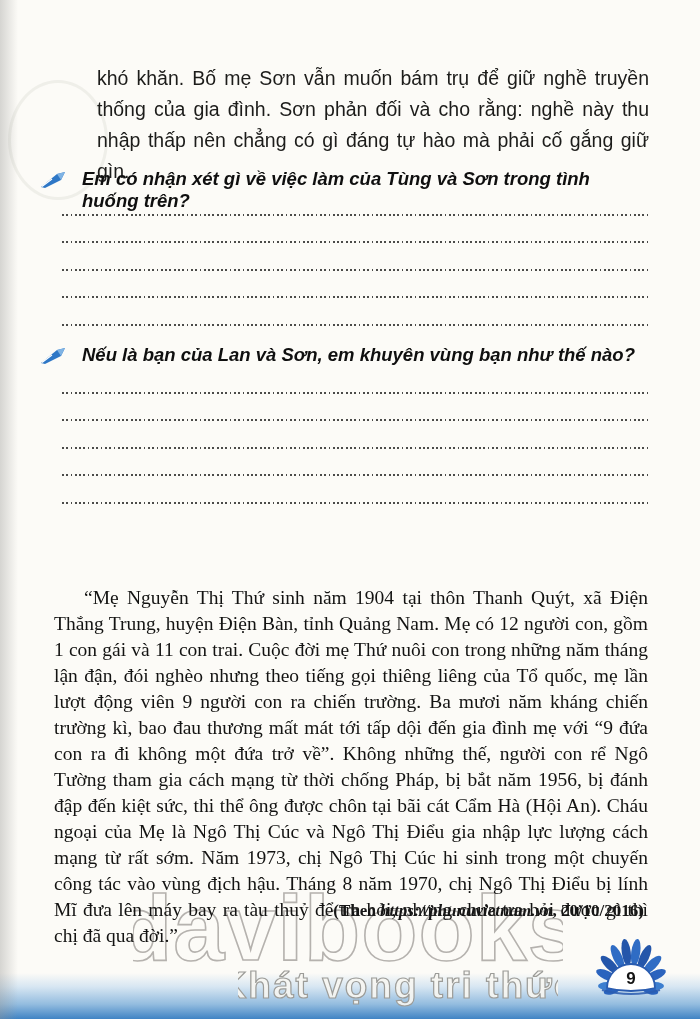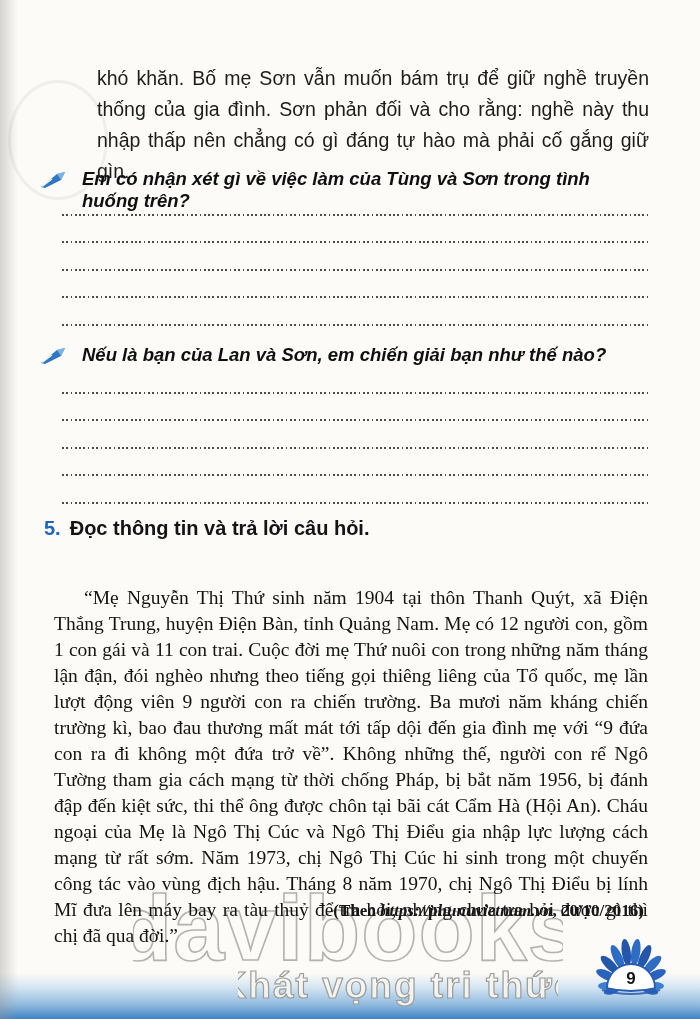--- a/index.html
+++ b/index.html
@@ -121,34 +121,31 @@
   </div>
 
   <div class="question q2">
     <span class="pen">
       <svg viewBox="0 0 26 20">
         <path d="M1 17 L17 4 L25 2 L21 10 L5 18 Z" fill="#2e77c6"></path>
         <path d="M17 4 L25 2 L21 10 Z" fill="#7fb3e4"></path>
         <path d="M2 16.5 L12 9" stroke="#ffffff" stroke-width="1.2" fill="none"></path>
       </svg>
     </span>
-    <span class="q-label">Nếu là bạn của Lan và Sơn, em chiến giải bạn như thế nào?</span>
+    <span class="q-label">Nếu là bạn của Lan và Sơn, em khuyên vùng bạn như thế nào?</span>
   </div>
 
   <div class="answer-lines al2">
     <div class="dotline"></div>
     <div class="dotline"></div>
     <div class="dotline"></div>
     <div class="dotline"></div>
     <div class="dotline"></div>
   </div>
 
-  <div class="section-heading">
-    <span class="sec-num">5.</span><span class="sec-title">Đọc thông tin và trả lời câu hỏi.</span>
-  </div>
 
   <p class="reading">“Mẹ Nguyễn Thị Thứ sinh năm 1904 tại thôn Thanh Quýt, xã Điện Thắng Trung, huyện Điện Bàn, tỉnh Quảng Nam. Mẹ có 12 người con, gồm 1 con gái và 11 con trai. Cuộc đời mẹ Thứ nuôi con trong những năm tháng lận đận, đói nghèo nhưng theo tiếng gọi thiêng liêng của Tổ quốc, mẹ lần lượt động viên 9 người con ra chiến trường. Ba mươi năm kháng chiến trường kì, bao đau thương mất mát tới tấp dội đến gia đình mẹ với “9 đứa con ra đi không một đứa trở về”. Không những thế, người con rể Ngô Tường tham gia cách mạng từ thời chống Pháp, bị bắt năm 1956, bị đánh đập đến kiệt sức, thi thể ông được chôn tại bãi cát Cẩm Hà (Hội An). Cháu ngoại của Mẹ là Ngô Thị Cúc và Ngô Thị Điểu gia nhập lực lượng cách mạng từ rất sớm. Năm 1973, chị Ngô Thị Cúc hi sinh trong một chuyến công tác vào vùng địch hậu. Tháng 8 năm 1970, chị Ngô Thị Điểu bị lính Mĩ đưa lên máy bay ra tàu thuỷ để tra hỏi, nhưng chưa tra hỏi được gì thì chị đã qua đời.”</p>
 
   <p class="source">
     <span>(Theo </span><span class="url">https://phunuvietnam.vn</span><span>, 20/10/2016)</span>
   </p>
 
   <svg class="wm-brand" width="430" height="100" viewBox="0 0 430 100">
     <text x="215" y="80" text-anchor="middle" font-family="Liberation Sans, sans-serif" font-size="92" font-weight="bold" fill="none" stroke="#b5b2ae" stroke-width="1.6" letter-spacing="1">davibooks</text>
   </svg>

